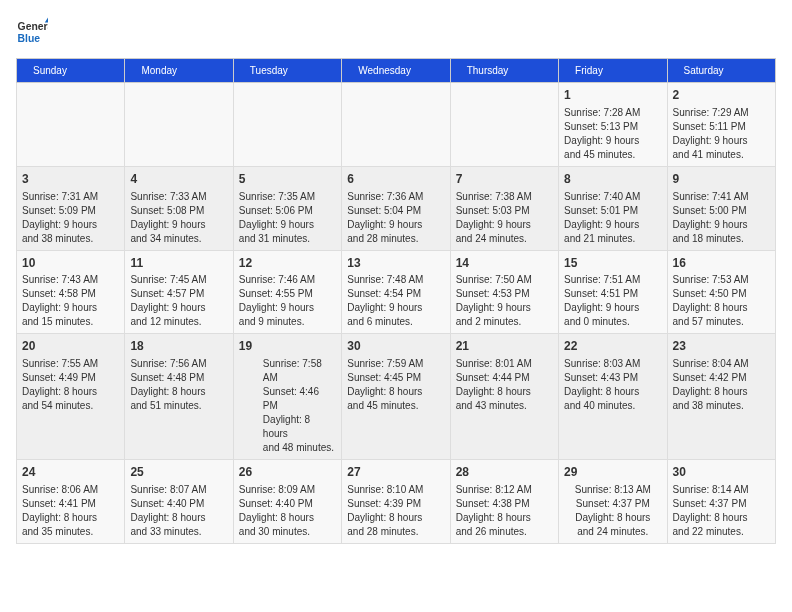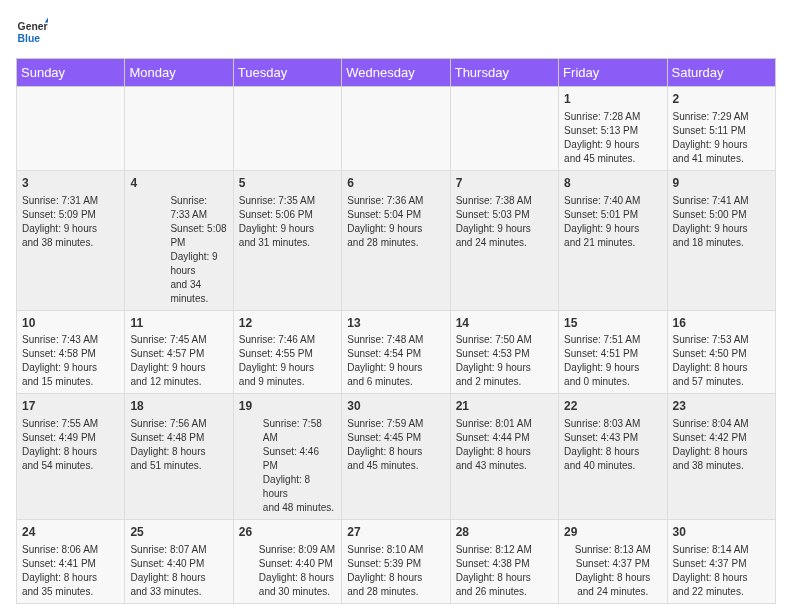--- a/index.html
+++ b/index.html
@@ -36,25 +36,25 @@
     .location {
       font-size: 16px;
       color: #555;
     }
     table {
       width: 100%;
       border-collapse: collapse;
       font-size: 11px;
     }
     thead tr th {
-      background-color: #8b5cf6;
+      background-color: #1d4ed8;
       color: #fff;
-      padding: 6px 4px;
+      padding: 6px 16px;
       text-align: left;
-      font-size: 13px;
+      font-size: 10px;
       font-weight: normal;
       border: 1px solid #ccc;
     }
     tbody tr td {
       vertical-align: top;
       padding: 4px 5px;
       border: 1px solid #ddd;
       height: 80px;
       width: 14.28%;
       color: #333;
@@ -135,21 +135,21 @@
       <tr>
         <td>
           <span class="day-num">3</span>
           <div class="day-info" style="white-space: pre-line;">Sunrise: 7:31 AM
 Sunset: 5:09 PM
 Daylight: 9 hours
 and 38 minutes.</div>
         </td>
         <td>
           <span class="day-num">4</span>
-          <div class="day-info" style="white-space: pre-line; margin-left: 40px;">Sunrise: 7:33 AM
+          <div class="day-info" style="white-space: pre-line;">Sunrise: 7:33 AM
 Sunset: 5:08 PM
 Daylight: 9 hours
 and 34 minutes.</div>
         </td>
         <td>
           <span class="day-num">5</span>
           <div class="day-info" style="white-space: pre-line;">Sunrise: 7:35 AM
 Sunset: 5:06 PM
 Daylight: 9 hours
 and 31 minutes.</div>
@@ -229,21 +229,21 @@
         <td>
           <span class="day-num">16</span>
           <div class="day-info" style="white-space: pre-line;">Sunrise: 7:53 AM
 Sunset: 4:50 PM
 Daylight: 8 hours
 and 57 minutes.</div>
         </td>
       </tr>
       <tr>
         <td>
-          <span class="day-num">17</span>
+          <span class="day-num">20</span>
           <div class="day-info" style="white-space: pre-line;">Sunrise: 7:55 AM
 Sunset: 4:49 PM
 Daylight: 8 hours
 and 54 minutes.</div>
         </td>
         <td>
           <span class="day-num">18</span>
           <div class="day-info" style="white-space: pre-line;">Sunrise: 7:56 AM
 Sunset: 4:48 PM
 Daylight: 8 hours
@@ -295,29 +295,29 @@
         </td>
         <td>
           <span class="day-num">25</span>
           <div class="day-info" style="white-space: pre-line;">Sunrise: 8:07 AM
 Sunset: 4:40 PM
 Daylight: 8 hours
 and 33 minutes.</div>
         </td>
         <td>
           <span class="day-num">26</span>
-          <div class="day-info" style="white-space: pre-line; margin-left: 20px;">Sunrise: 8:09 AM
+          <div class="day-info" style="white-space: pre-line;">Sunrise: 8:09 AM
 Sunset: 4:40 PM
 Daylight: 8 hours
 and 30 minutes.</div>
         </td>
         <td>
           <span class="day-num">27</span>
           <div class="day-info" style="white-space: pre-line;">Sunrise: 8:10 AM
-Sunset: 5:39 PM
+Sunset: 4:39 PM
 Daylight: 8 hours
 and 28 minutes.</div>
         </td>
         <td>
           <span class="day-num">28</span>
           <div class="day-info" style="white-space: pre-line;">Sunrise: 8:12 AM
 Sunset: 4:38 PM
 Daylight: 8 hours
 and 26 minutes.</div>
         </td>

